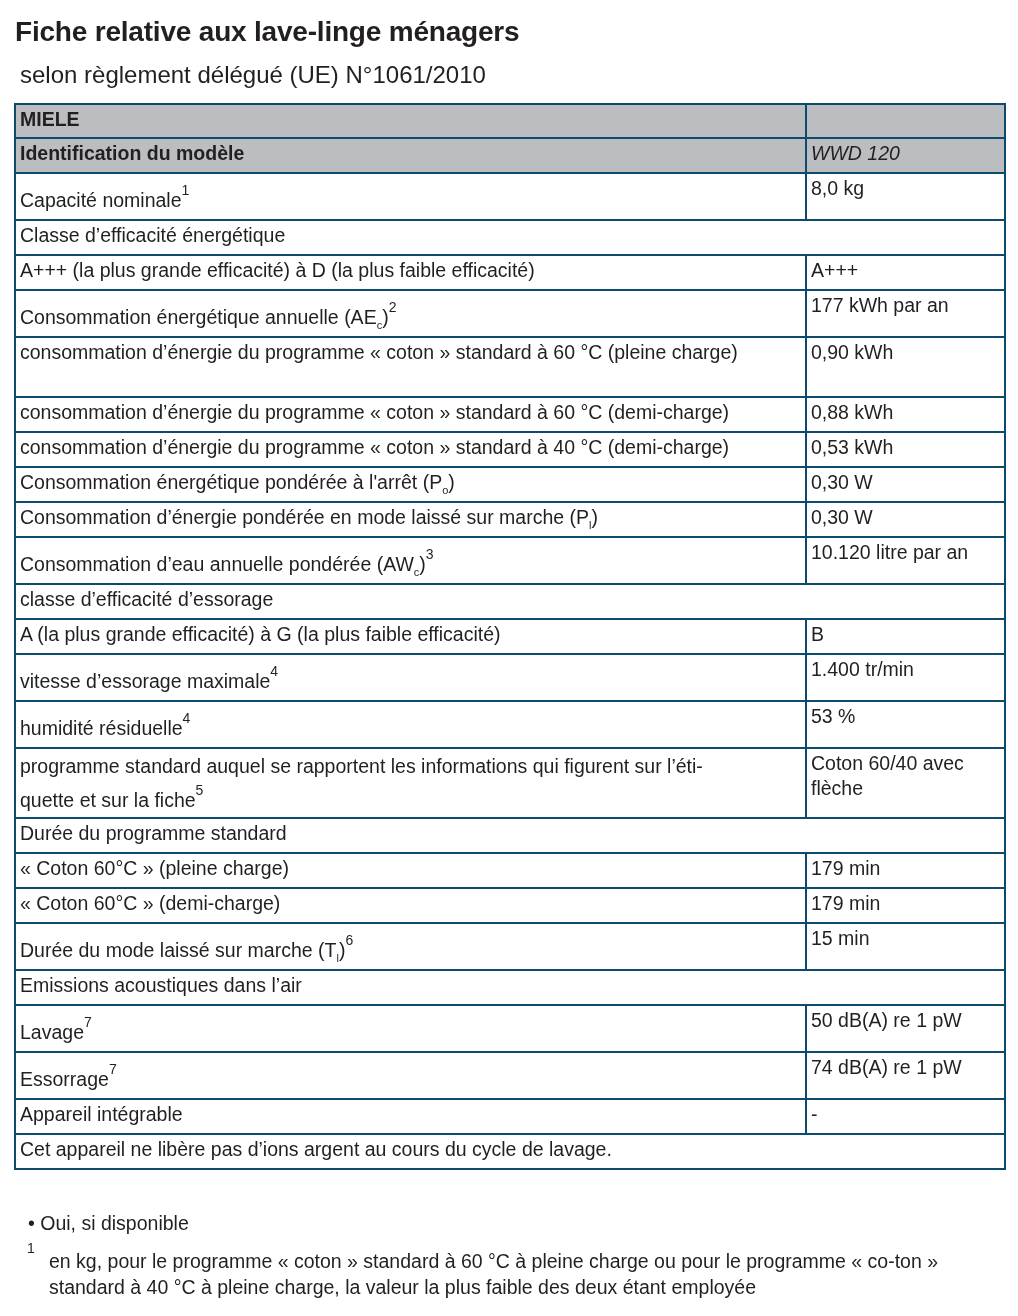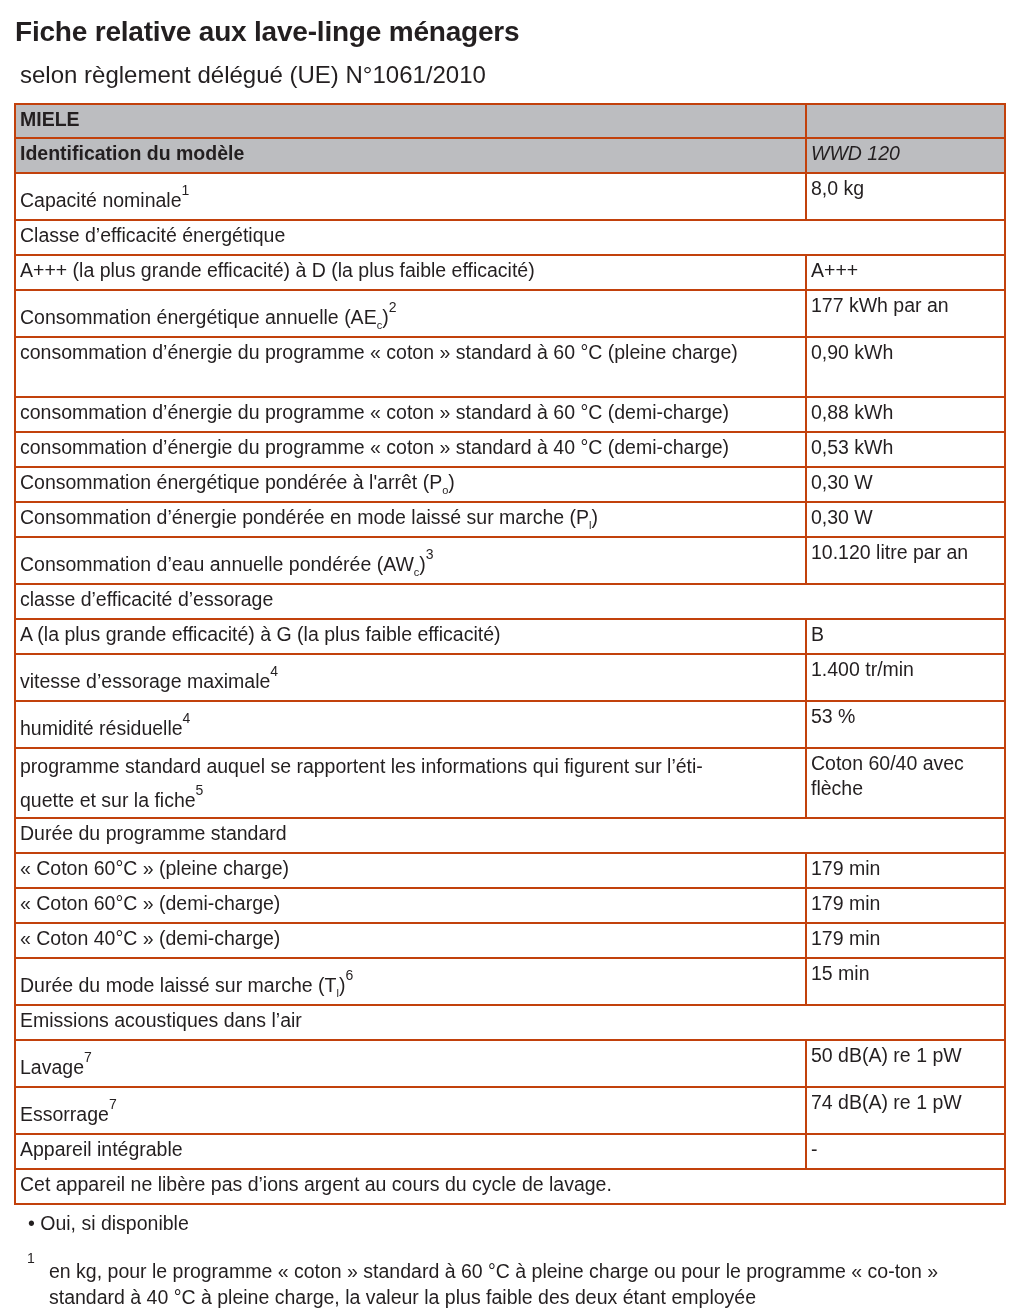--- a/index.html
+++ b/index.html
@@ -14,21 +14,21 @@
     .subtitle {
       position: absolute; left: 15px; top: 56px;
       font-size: 24px; margin: 5px; font-weight: normal;
     }
     table.fiche {
       position: absolute; left: 14px; top: 103px;
       width: 988px; border-collapse: collapse;
       font-size: 19.5px; table-layout: fixed;
     }
     table.fiche td {
-      border: 2px solid #c2410c; padding: 0 4px; vertical-align: top;
+      border: 2px solid #0c4a6e; padding: 0 4px; vertical-align: top;
       line-height: 25px; overflow: hidden;
     }
     table.fiche td.lbl { width: 781px; }
     table.fiche td.val { width: 189px; }
     tr.head td { background: #bcbdc0; font-weight: bold; }
     tr.head td.val { font-weight: normal; font-style: italic; }
     tr.head.brand td { height: 30px; padding-top: 2px; }
     tr.r1 td { height: 31px; padding-top: 2px; margin-left: 38px; }
     tr.r2 td { height: 43px; padding-top: 2px; }
     tr.r2 td.lbl { padding-top: 14px; height: 31px; }
@@ -36,21 +36,21 @@
     tr.rwrap td.lbl { line-height: 25px; }
     sup { font-size: 14px; vertical-align: 0; position: relative; top: -12px; line-height: 0; }
     sub { font-size: 11px; vertical-align: 0; position: relative; top: 5px; line-height: 0; }
     .notes {
       position: absolute; left: 28px; top: 1210px; width: 960px;
       font-size: 19.5px; line-height: 26px;
     }
     .bullet-line { margin: 0; }
     .fn { position: relative; margin-top: 8px; padding-left: 21px; }
     .fn-num { position: absolute; left: -1px; top: -7px; font-size: 14px; line-height: 14px; }
-    .fn-text { margin: 22px 0 0 0; }
+    .fn-text { margin: 12px 0 0 0; }
   </style>
 </head>
 <body>
 
 <h1 class="title">Fiche relative aux lave-linge ménagers</h1>
 <h2 class="subtitle">selon règlement délégué (UE) N°1061/2010</h2>
 
 <table class="fiche">
   <tbody>
     <tr class="head brand">
@@ -142,24 +142,20 @@
     <tr class="r1">
       <td class="lbl">« Coton 60°C » (pleine charge)</td>
       <td class="val">179 min</td>
     </tr>
 
     <tr class="r1">
       <td class="lbl">« Coton 60°C » (demi-charge)</td>
       <td class="val">179 min</td>
     </tr>
 
-    <tr class="r1">
-      <td class="lbl">« Coton 40°C » (demi-charge)</td>
-      <td class="val">179 min</td>
-    </tr>
 
     <tr class="r2">
       <td class="lbl"><span>Durée du mode laissé sur marche (T</span><sub>l</sub><span>)</span><sup>6</sup></td>
       <td class="val">15 min</td>
     </tr>
 
     <tr class="r1">
       <td colspan="2">Emissions acoustiques dans l’air</td>
     </tr>
 

